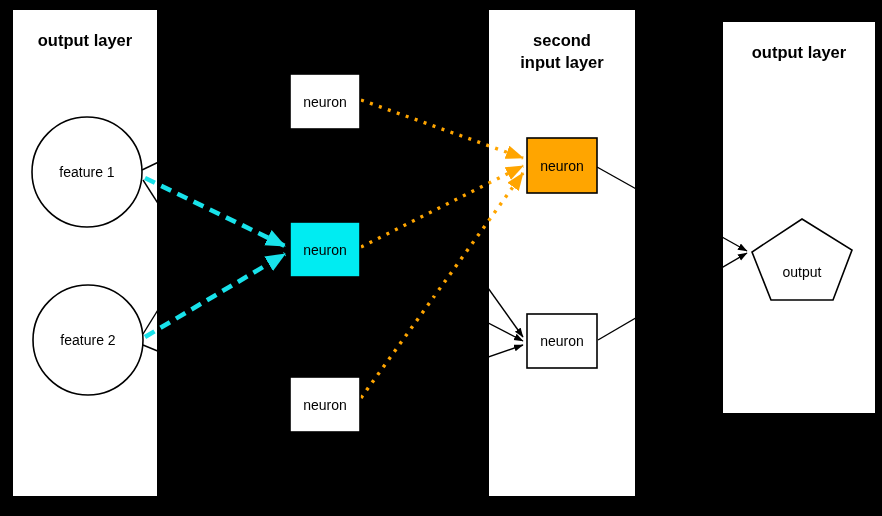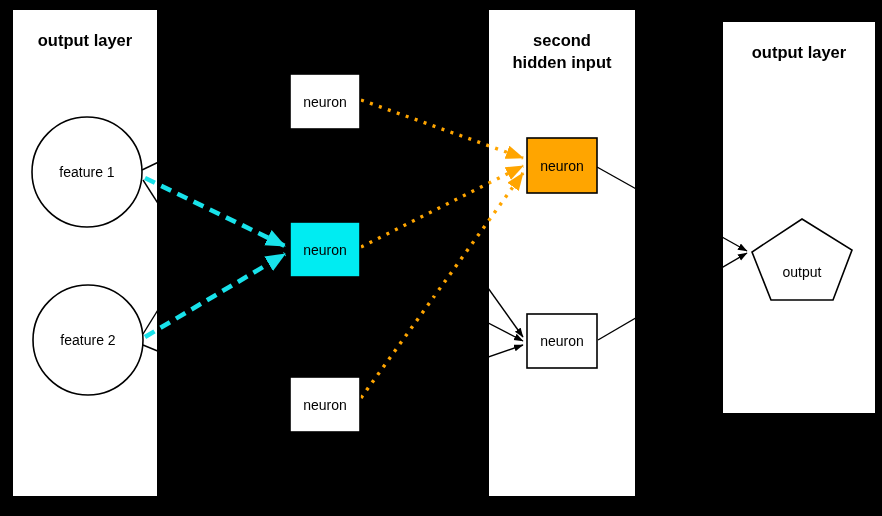--- a/index.html
+++ b/index.html
@@ -20,21 +20,21 @@
 
 <div class="canvas">
 
   <div class="panel" style="left:13px;top:10px;width:144px;height:486px;">
     <div class="panel-title">output layer</div>
   </div>
 
 
   <div class="panel" style="left:489px;top:10px;width:146px;height:486px;">
     <div class="panel-title">second
-hidden input</div>
+input layer</div>
   </div>
 
   <div class="panel" style="left:723px;top:22px;width:152px;height:391px;">
     <div class="panel-title">output layer</div>
   </div>
 
   <svg class="overlay" width="882" height="516" viewBox="0 0 882 516">
     <defs>
       <marker id="arrow-black" markerUnits="userSpaceOnUse" markerWidth="10" markerHeight="8" refX="9" refY="3.5" orient="auto">
         <path d="M0,0 L9.5,3.5 L0,7 z" fill="#000000"></path>

